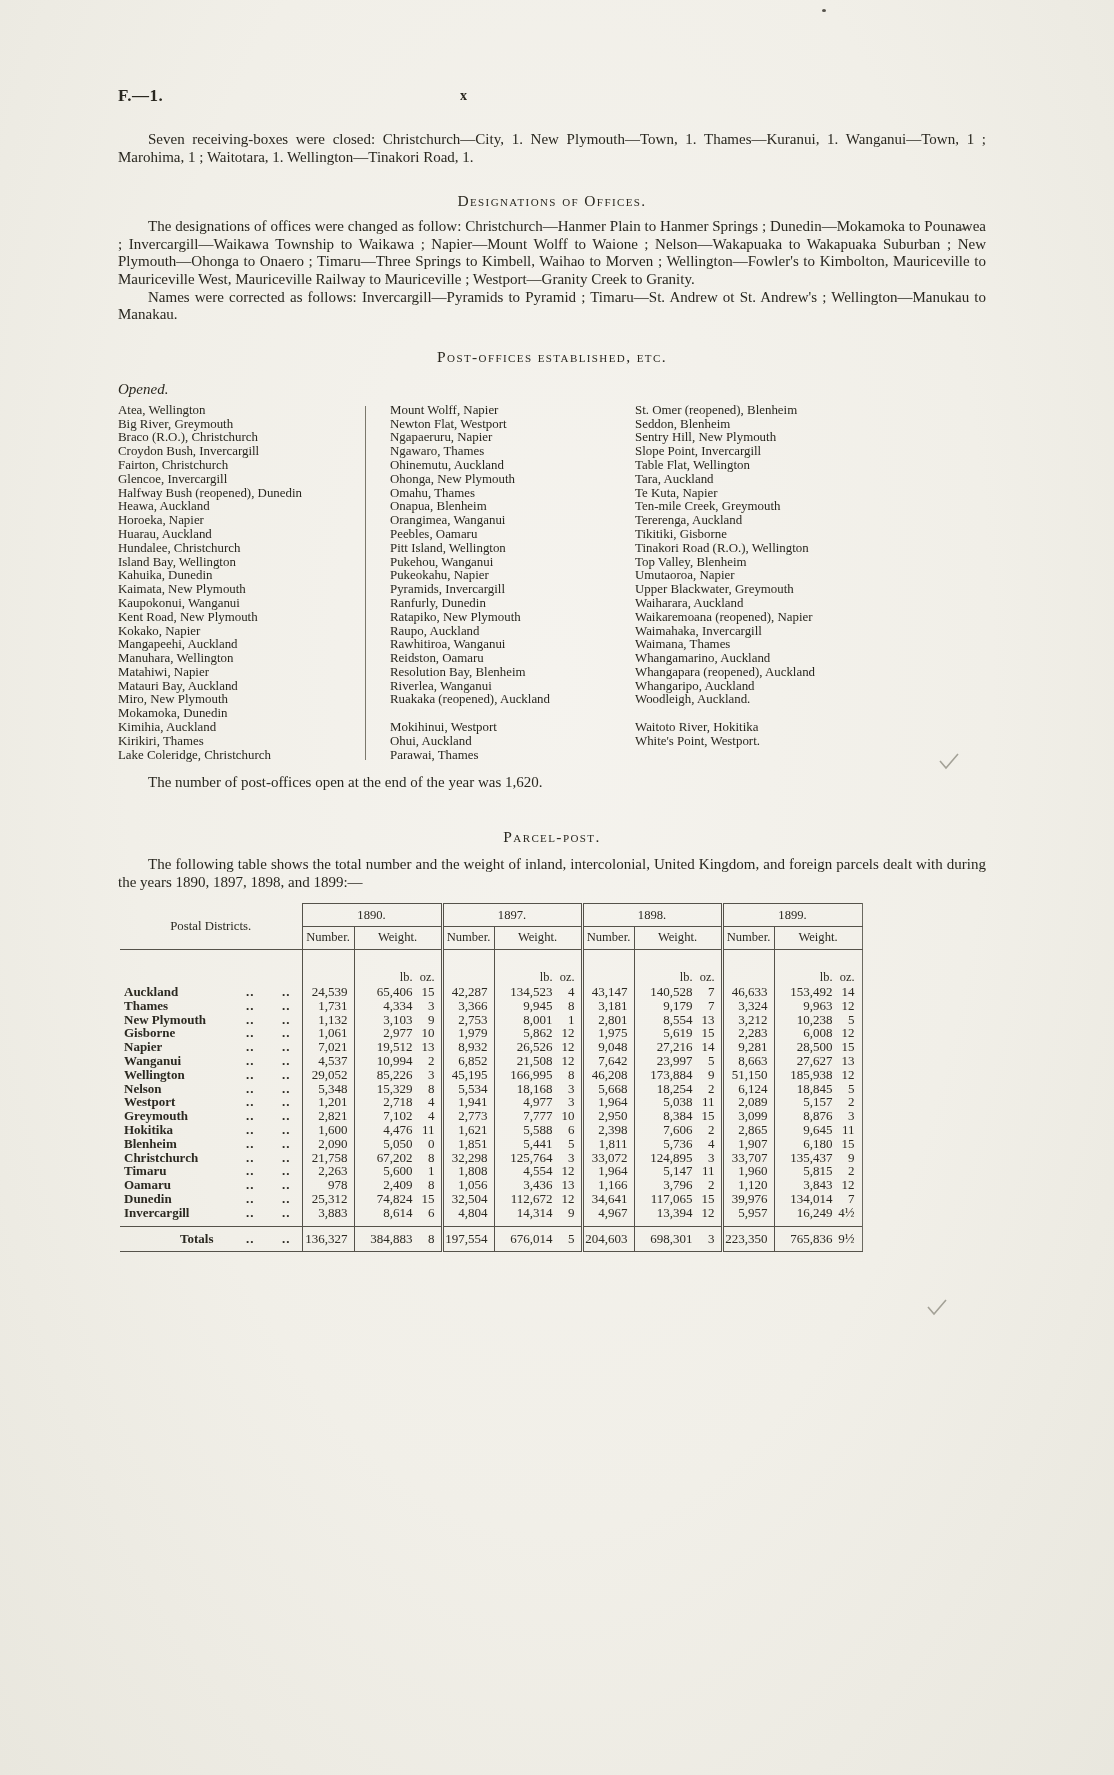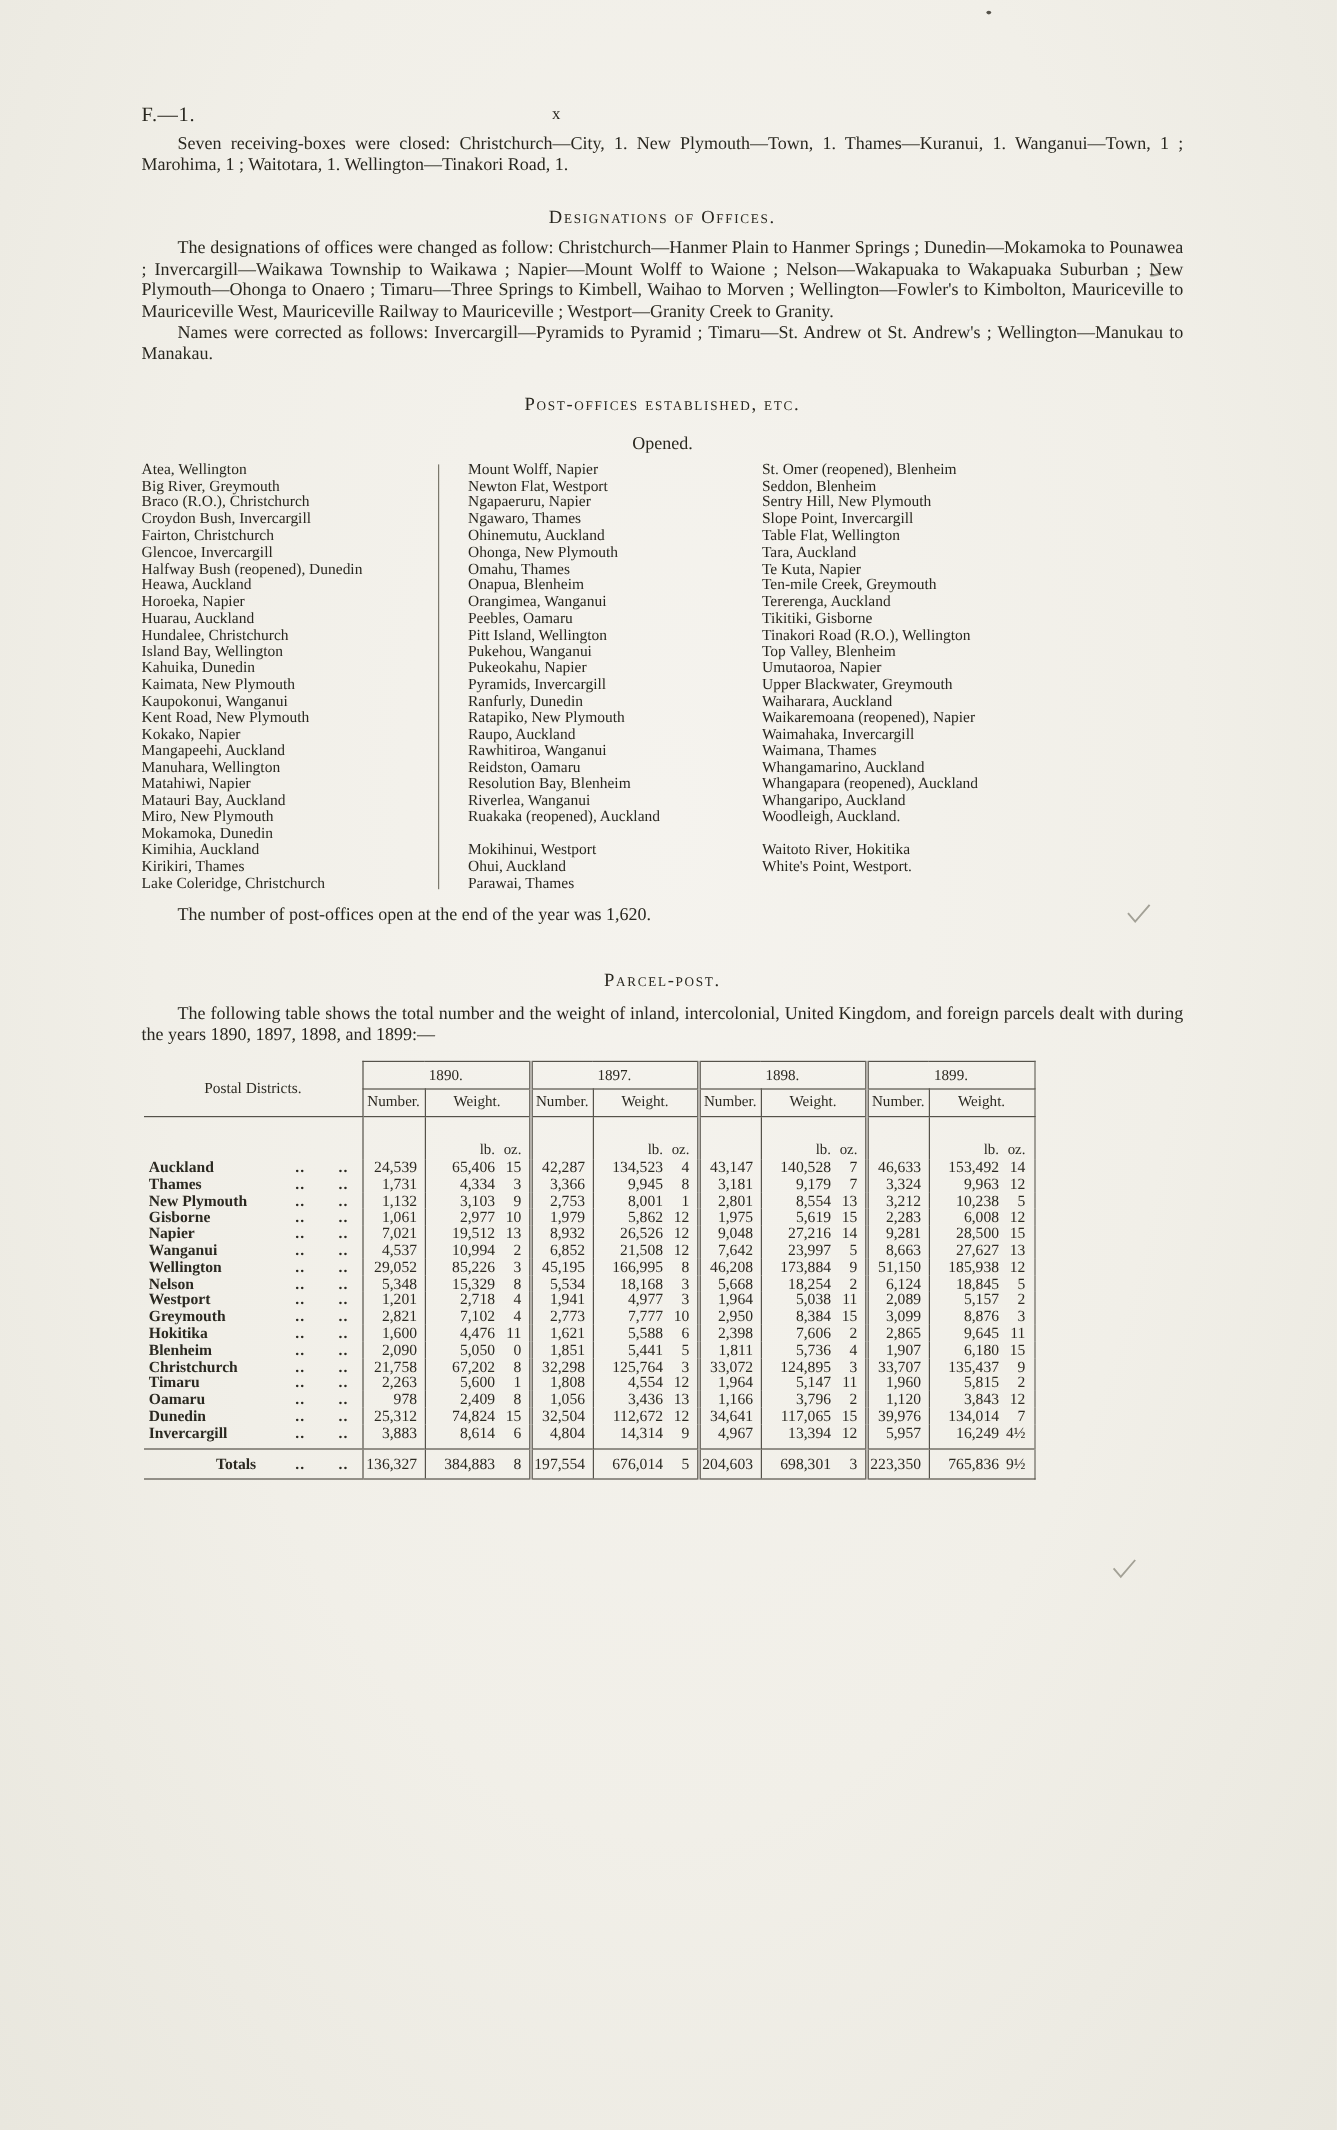--- a/index.html
+++ b/index.html
@@ -8,33 +8,33 @@
     background:#efede6;
     font-family:"Liberation Serif", serif;
     color:#29271f;
   }
   .sheet {
     position:absolute; inset:0;
     background: radial-gradient(ellipse at 50% 38%, #f5f3ee 0%, #f1efe8 55%, #e9e7de 100%);
   }
   .content { position:absolute; left:118px; top:86px; width:868px; }
 
-  .pagehead { position:relative; height:22px; }
+  .pagehead { position:relative; height:22px;font-weight:bold; }
   .docref { font-size:17px; letter-spacing:0.5px; }
   .pageno { position:absolute; left:342px; top:2px; font-size:14px; }
 
   p { margin:0; }
   .para { font-size:15px; line-height:17.6px; text-align:justify; text-indent:30px; }
 
   .schead {
     text-align:center; font-variant:small-caps; letter-spacing:1.4px;
     font-size:15.5px; line-height:18px;
   }
-  .ital { text-align:center; font-size:15px; line-height:18px; }.mt6{margin-top:6px}.mt8{margin-top:8px}.mt10{margin-top:10px}
-  .mt12{margin-top:12px}.mt14{margin-top:14px}.mt16{margin-top:4px}.mt24{margin-top:24px}
+  .ital { text-align:left; font-style:italic; font-size:15px; line-height:18px; }.mt6{margin-top:6px}.mt8{margin-top:8px}.mt10{margin-top:10px}
+  .mt12{margin-top:12px}.mt14{margin-top:14px}.mt16{margin-top:23px}.mt24{margin-top:24px}
   .mt26{margin-top:26px}.mt36{margin-top:36px}
 
   .lists-wrap { position:relative; }
   .vline { position:absolute; left:247px; top:2px; bottom:2px; width:1px; background:#7b786c; }
   .cols { display:flex; font-size:12.9px; line-height:13.8px; }
   .cols .li { white-space:nowrap; }
   .c1 { width:247px; }
   .c2 { width:246px; padding-left:25px; box-sizing:border-box; }
   .c3 { flex:1; padding-left:24px; box-sizing:border-box; }
 

